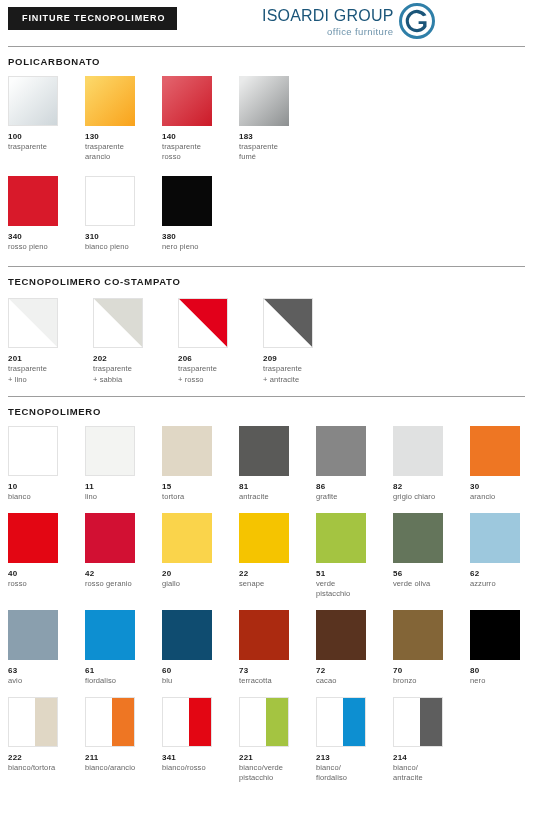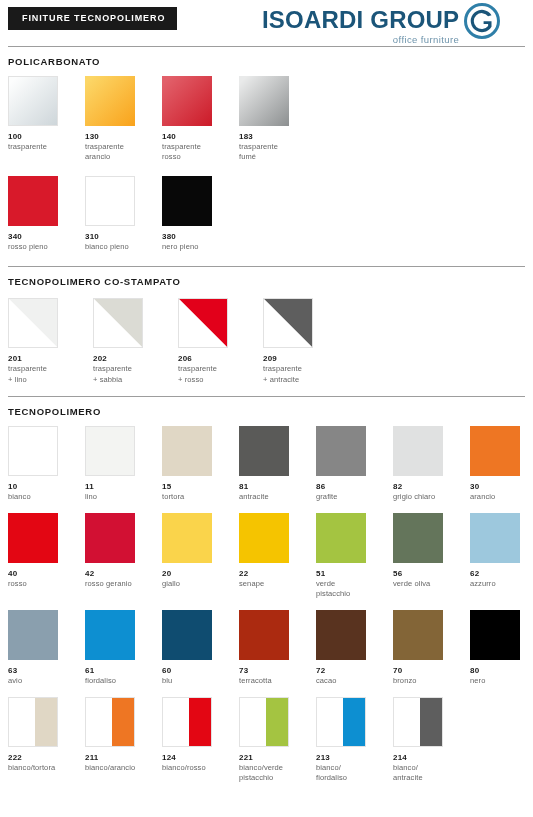--- a/index.html
+++ b/index.html
@@ -19,21 +19,21 @@
     padding: 7px 12px 7px 14px;
     font-size: 9px; font-weight: bold; letter-spacing: 0.9px;
     line-height: 1;
   }
   .logo-wrap {
     position: absolute; left: 262px; top: 6px;
     display: flex; align-items: flex-start;
   }
   .logo-text { text-align: right; padding-top: 2px; }
   .logo-name {
-    font-size: 24px; font-weight: bold; letter-spacing: 0.2px;
+    font-size: 16px; font-weight: normal; letter-spacing: 0.2px;
     color: #1b5579; line-height: 1; white-space: nowrap;
   }
   .logo-sub {
     font-size: 9.5px; color: #6d93ab; letter-spacing: 0.4px;
     margin-top: 3px; line-height: 1; text-align: right;
   }
   .logo-mark { margin-left: 5px; margin-top: -3px; }
 
   
   .rule {
@@ -316,21 +316,21 @@
           <div class="swatch bordered" style="background: rgb(255, 255, 255);">
             <div class="split-right" style="background: rgb(238, 118, 35);"></div>
           </div>
           <div class="sw-code">211</div>
           <div class="sw-name">bianco/arancio</div>
         </div>
         <div class="cell">
           <div class="swatch bordered" style="background: rgb(255, 255, 255);">
             <div class="split-right" style="background: rgb(227, 6, 19);"></div>
           </div>
-          <div class="sw-code">124</div>
+          <div class="sw-code">341</div>
           <div class="sw-name">bianco/rosso</div>
         </div>
         <div class="cell">
           <div class="swatch bordered" style="background: rgb(255, 255, 255);">
             <div class="split-right" style="background: rgb(164, 196, 65);"></div>
           </div>
           <div class="sw-code">221</div>
           <div class="sw-name">bianco/verde
 pistacchio</div>
         </div>

